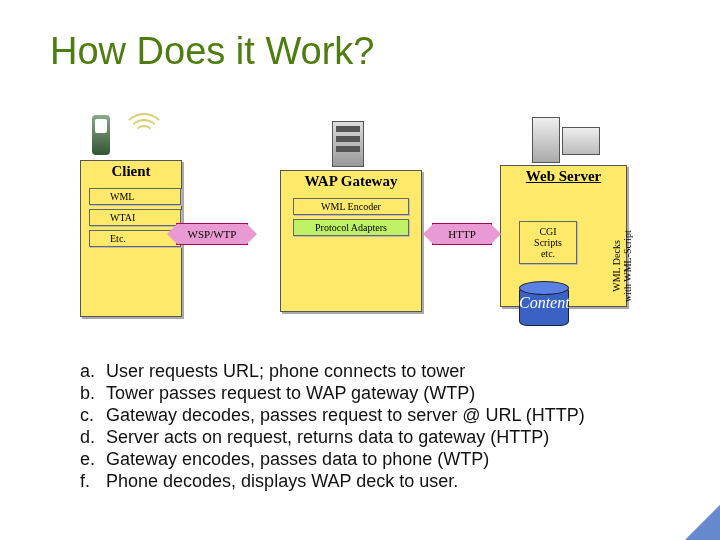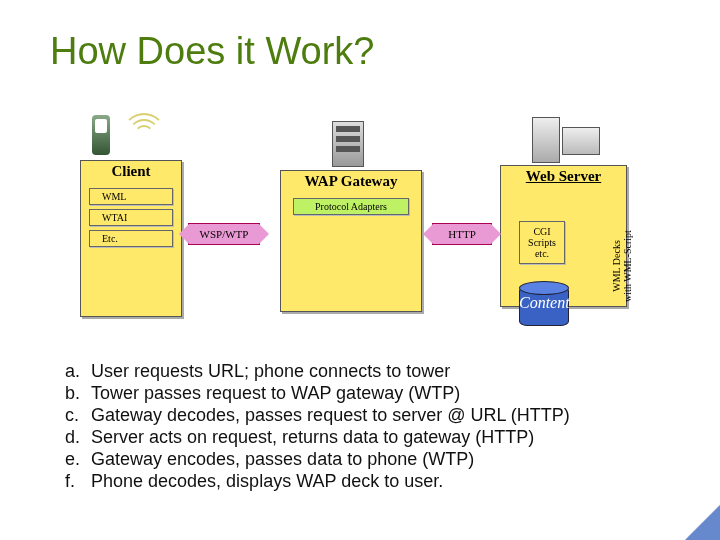--- a/index.html
+++ b/index.html
@@ -71,33 +71,33 @@
   .sub {
     background: #ffe96b;
     border: 1px solid #666;
     box-shadow: 1px 1px 0 #bbb;
     font-family: "Times New Roman", serif;
     font-size: 10px;
     text-align: center;
     margin: 4px auto;
     padding: 2px 2px;
   }
-  .client-box .sub { width: 68px; margin: 4px 0 4px 8px; text-align: left; padding-left:12px;}
+  .client-box .sub { width: 68px; margin: 4px 0 4px 8px; text-align: left; padding-left:20px;}
   .gateway-box .sub { width: 110px; }
   .server-sub {
     background: #ffe96b;
     border: 1px solid #666;
     font-family: "Times New Roman", serif;
     font-size: 10px;
     text-align: center;
     width: 44px;
     position: absolute;
     left: 18px;
     top: 55px;
-    padding: 4px 0;
+    padding: 4px 6px;
     box-shadow: 1px 1px 0 #bbb;
   }
   .content-can {
     position: absolute;
     left: 18px;
     top: 120px;
     width: 48px;
     height: 38px;
     background: #3a62c4;
     border-radius: 8px/5px;
@@ -148,21 +148,21 @@
   .arrow-box::before, .arrow-box::after {
     content: "";
     position: absolute;
     top: 0;
     width: 0; height: 0;
     border-top: 10px solid transparent;
     border-bottom: 10px solid transparent;
   }
   .arrow-box::before { left: -10px; border-right: 10px solid #e99ad4; }
   .arrow-box::after { right: -10px; border-left: 10px solid #e99ad4; }
-  .arr1 { left: 108px; top: 108px; width: 62px; }
+  .arr1 { left: 96px; top: 108px; width: 62px; }
   .arr2 { left: 352px; top: 108px; width: 50px; }
   .phone-ic {
     position: absolute;
     left: 12px; top: 0;
     width: 18px; height: 40px;
     background: linear-gradient(#8a8, #353);
     border-radius: 4px;
   }
   .phone-ic::after {
     content:"";
@@ -213,21 +213,21 @@
     border:1px solid #555;
   }
   .steps {
     position: absolute;
     left: 65px;
     top: 360px;
     font-size: 18px;
     font-family: Tahoma, Verdana, sans-serif;
     color: #111;
   }
-  .steps .row { margin: 1px 0; }
+  .steps .row { margin: 1px 15px; }
   .steps .lt { display:inline-block; width: 26px; }
 </style>
 </head>
 <body>
 
 <div class="slide">
 
   <div class="title">How Does it Work?</div>
 
   <div class="diagram">
@@ -244,20 +244,21 @@
 
     <div class="box-tall client-box">
       <div class="box-title">Client</div>
       <div class="sub">WML</div>
       <div class="sub">WTAI</div>
       <div class="sub">Etc.</div>
     </div>
 
     <div class="box-tall gateway-box">
       <div class="box-title">WAP Gateway</div>
+      <div class="sub">WML Encoder</div>
       <div class="sub" style="background:#bef264">Protocol Adapters</div>
     </div>
 
     <div class="box-tall server-box">
       <div class="box-title">Web Server</div>
       <div class="server-sub" style="white-space:pre-line;line-height:1.1">CGI
 Scripts
 etc.</div>
       <div class="content-can"></div>
       <div class="content-label">Content</div>

